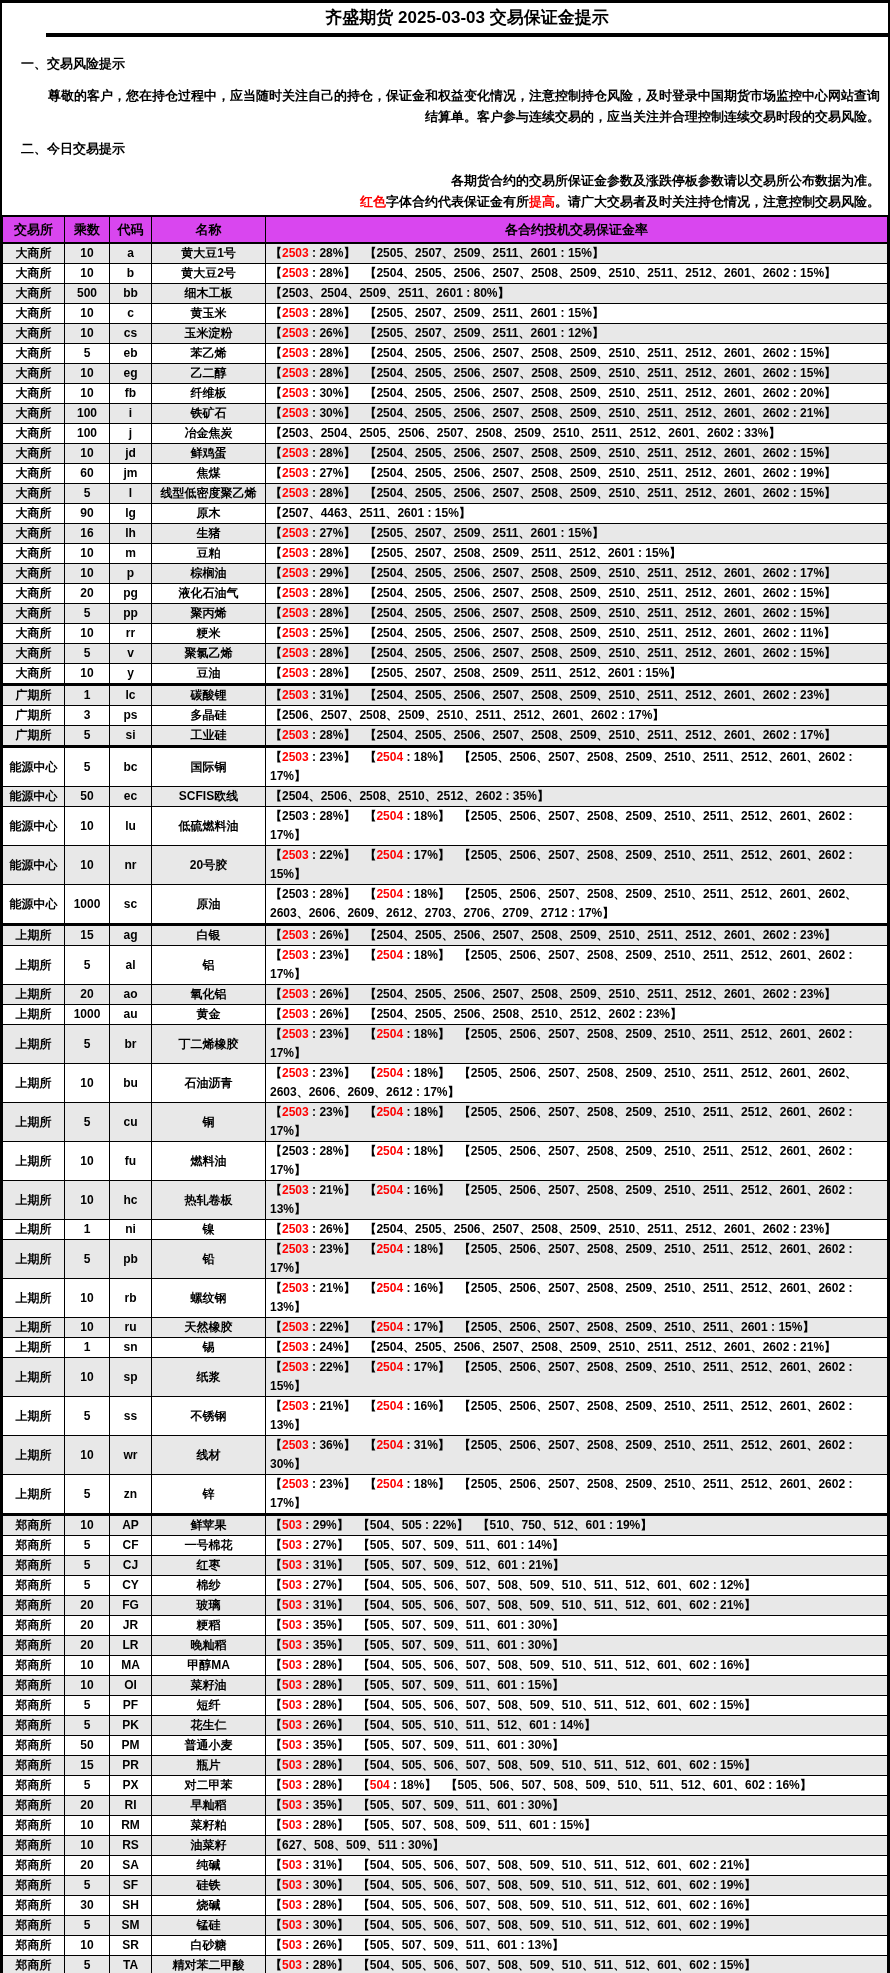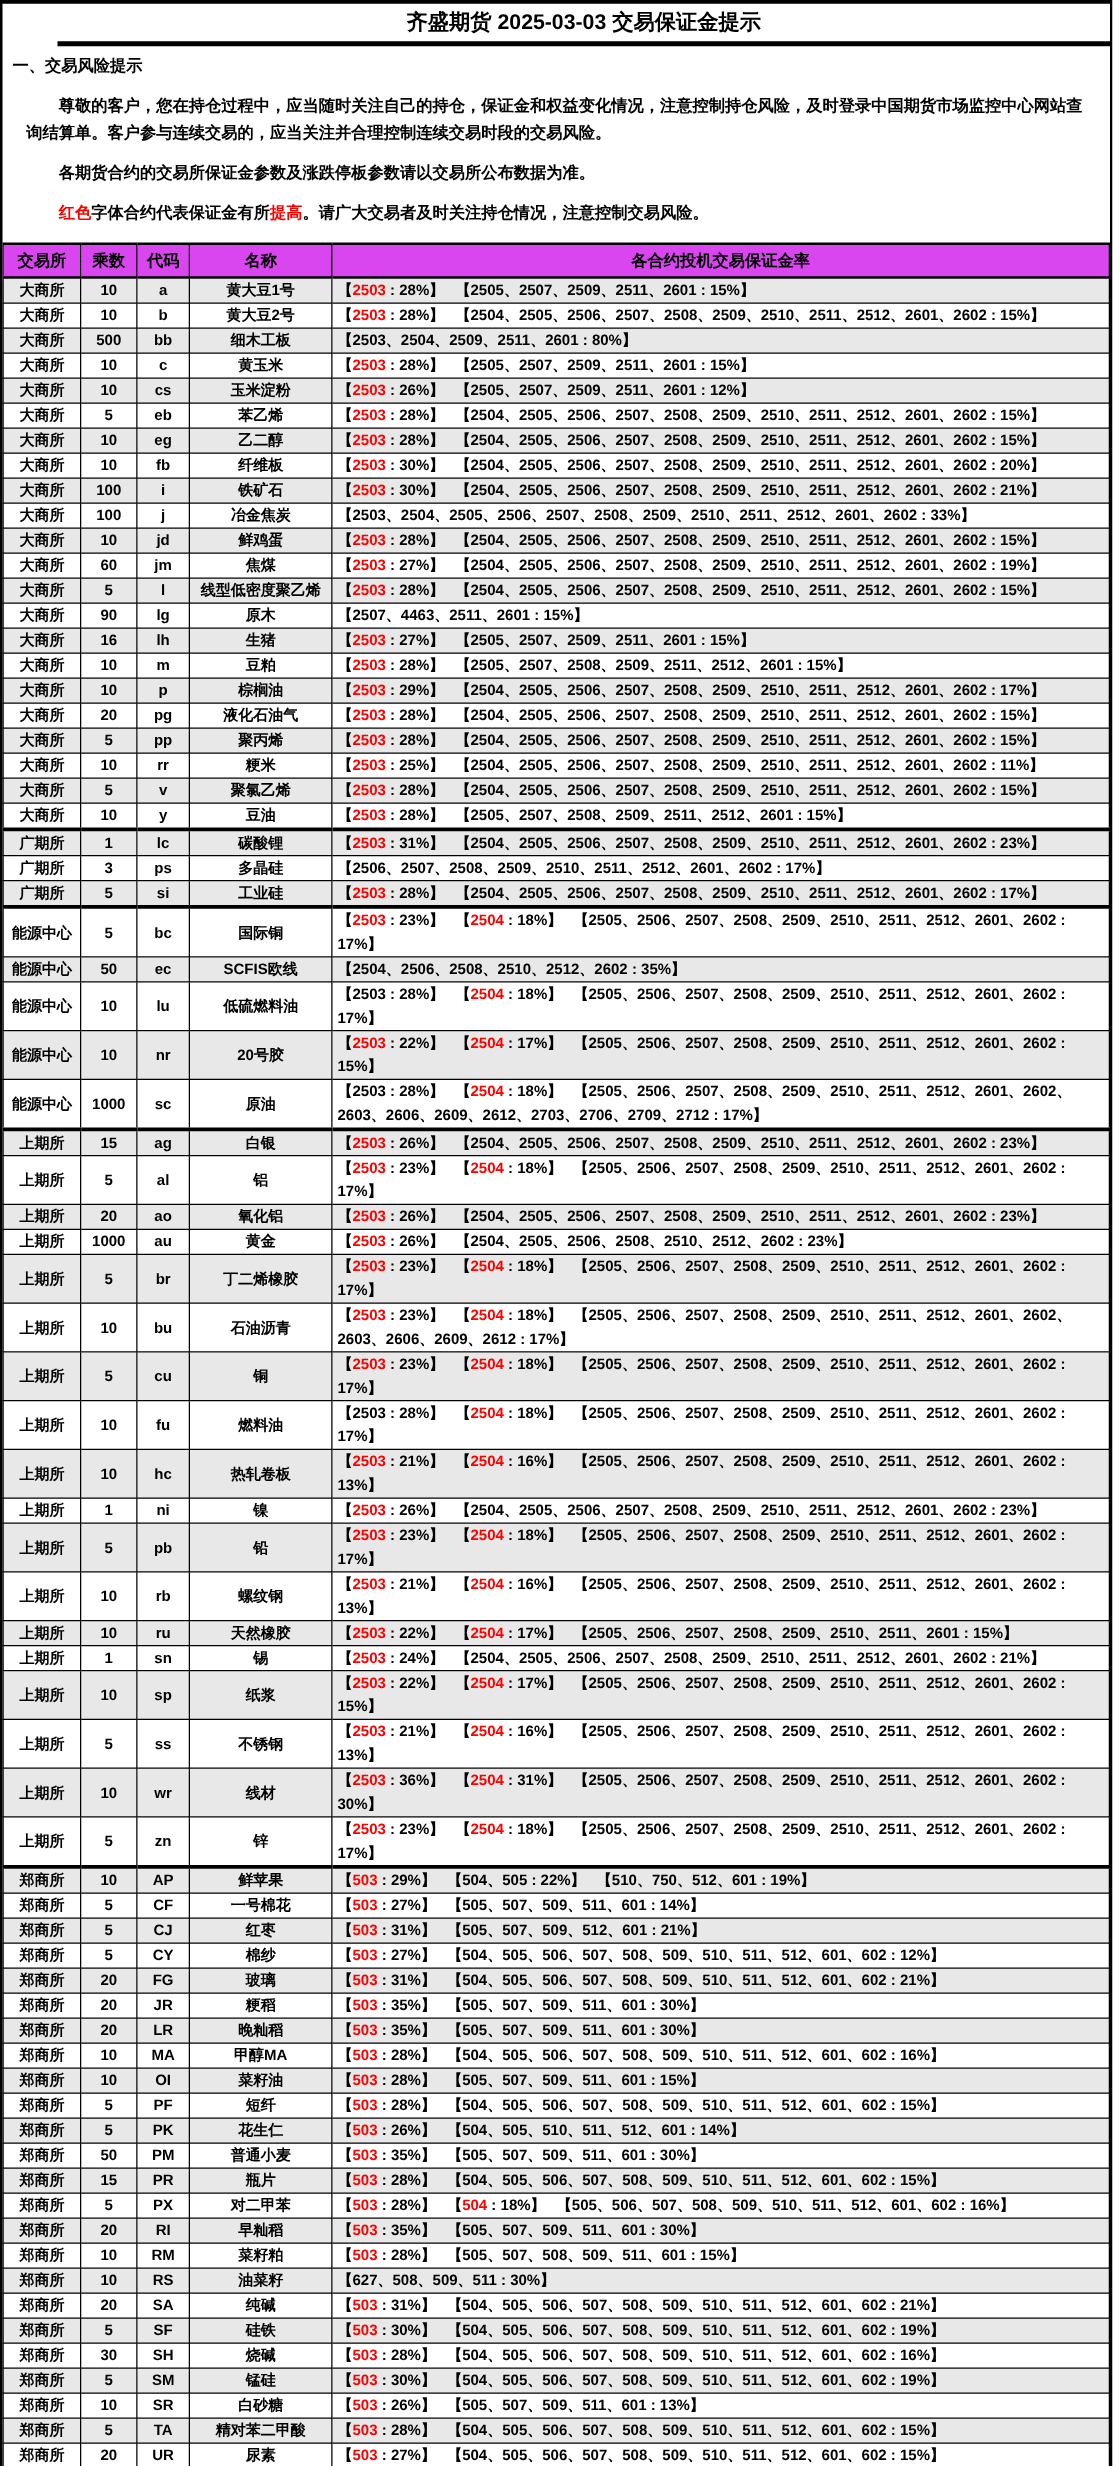--- a/index.html
+++ b/index.html
@@ -1,21 +1,21 @@
 <!DOCTYPE html>
 <html><head>
 <meta charset="utf-8">
 <style>
   html,body{margin:0;padding:0;background:#fff;}
   body{font-family:"Liberation Sans","DejaVu Sans",sans-serif;color:#000;}
   .page{width:890px;min-height:1973px;box-sizing:border-box;border-left:2px solid #000;border-right:2px solid #000;border-top:3px solid #000;border-bottom:6px solid #000;}
   .titlebar{height:30px;line-height:30px;text-align:center;font-size:17px;font-weight:bold;border-bottom:4px solid #000;margin-left:44px;}
   .intro{padding:5px 8px 3px 8px;font-size:13px;line-height:21px;font-weight:600;}
-  .intro .row-line{margin:0;}
-  .para-indent{text-indent:2em;margin:11px;}
+  .intro .row-line{margin:11px;}
+  .para-indent{text-indent:2em;margin:0;text-align:right;}
   .red{color:#ff0000;}
   table{width:100%;border-collapse:collapse;table-layout:fixed;}
   th{border:1px solid #000;border-top:2px solid #000;border-bottom:2px solid #000;height:25px;font-size:13px;font-weight:bold;padding:0;background:#d946ef;}
   td{border:1px solid #000;font-size:12px;font-weight:600;height:18px;line-height:19px;padding:0 1px;text-align:center;overflow:hidden;}
   td.margin-cell{text-align:left;padding:0 4px;}
   tr.gray td{background:#e8e8e8;}
   tr.group-start td{border-top:3px solid #000;}
   .grp{margin-right:9px;}
   .grp b{font-weight:bold;}
   #margin-table{border-bottom:3px solid #000;}
@@ -23,20 +23,21 @@
 </head>
 <body>
 
 <div class="page">
 
   <div class="titlebar">齐盛期货 2025-03-03 交易保证金提示</div>
 
   <div class="intro">
     <p class="row-line">一、交易风险提示</p>
     <p class="para-indent">尊敬的客户，您在持仓过程中，应当随时关注自己的持仓，保证金和权益变化情况，注意控制持仓风险，及时登录中国期货市场监控中心网站查询结算单。客户参与连续交易的，应当关注并合理控制连续交易时段的交易风险。</p>
+    <p class="row-line">二、今日交易提示</p>
     <p class="para-indent">各期货合约的交易所保证金参数及涨跌停板参数请以交易所公布数据为准。</p>
     <p class="para-indent"><span class="red">红色</span><span>字体合约代表保证金有所</span><span class="red">提高</span><span>。请广大交易者及时关注持仓情况，注意控制交易风险。</span></p>
   </div>
 
   <table id="margin-table">
     <colgroup>
       <col style="width:62px">
         <col style="width:45px">
         <col style="width:42px">
         <col style="width:114px">

